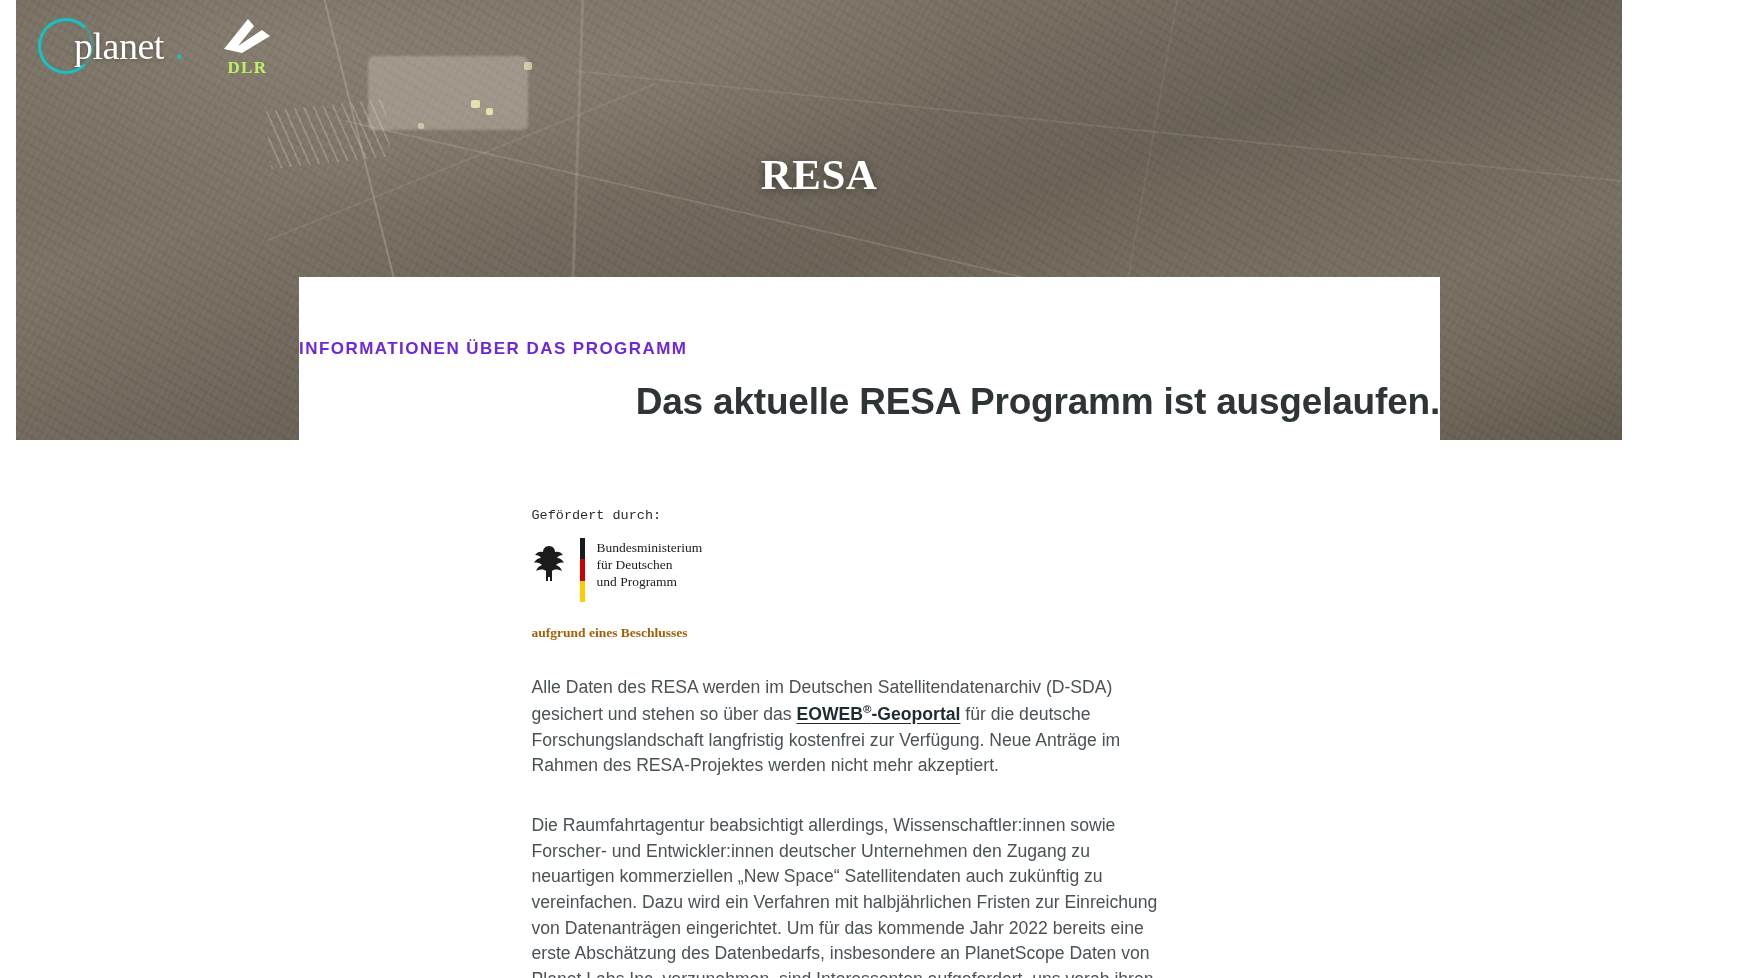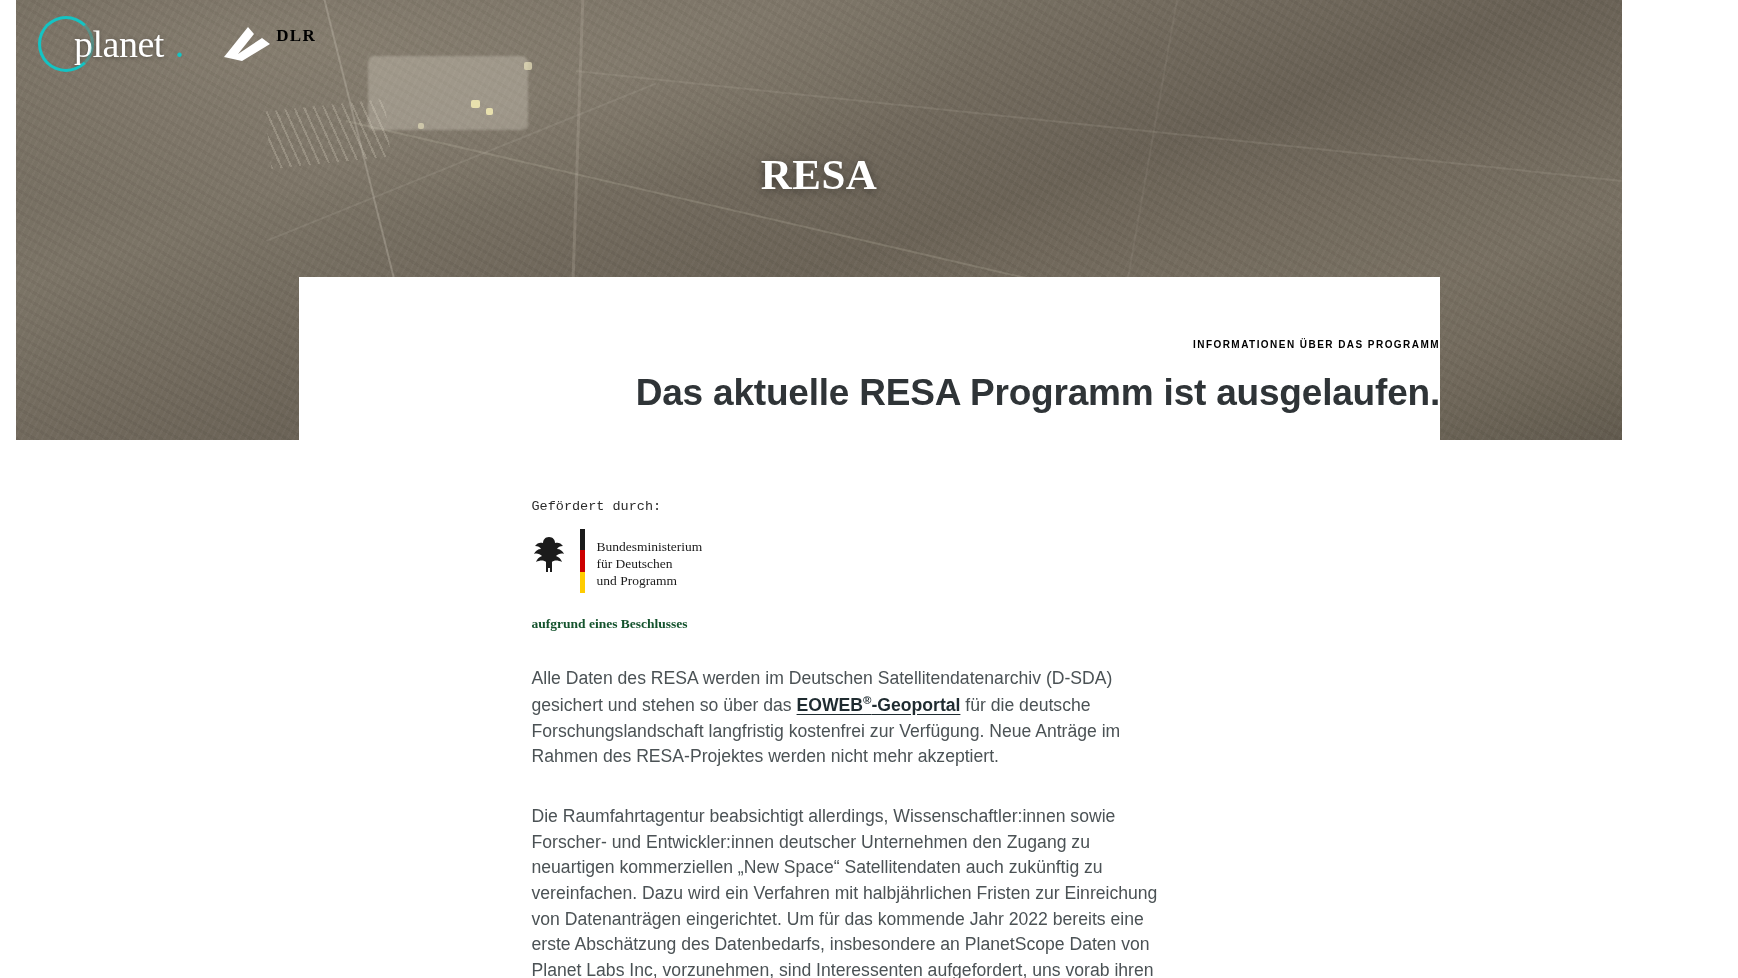--- a/index.html
+++ b/index.html
@@ -116,23 +116,23 @@
     margin-left: -26px;
     text-shadow: 0 1px 4px rgba(0,0,0,0.35);
   }
   .planet-dot {
     color: #13c4c4;
     font-size: 38px;
     margin-left: 1px;
   }
   .dlr-logo {
     display: flex;
-    flex-direction: row;
-    align-items: flex-start;
-    color: #000000;
+    flex-direction: column;
+    align-items: center;
+    color: #bef264;
     line-height: 1;
   }
   .dlr-mark svg { display: block; }
   .dlr-word {
     font-size: 17px;
     font-weight: 700;
     letter-spacing: 1.2px;
     margin-top: 3px;
   }
 
@@ -154,23 +154,23 @@
     position: absolute;
     top: 277px;
     left: 299px;
     width: 1141px;
     min-height: 800px;
     background: #ffffff;
     z-index: 5;
     padding: 62px 0 0 0;
   }
   .eyebrow {
-    text-align: right;
-    color: #000000;
-    font-size: 10px;
+    text-align: left;
+    color: #6d28d9;
+    font-size: 17px;
     font-weight: 700;
     letter-spacing: 1.45px;
     text-transform: uppercase;
   }
   .headline {
     text-align: right;
     color: #2f3437;
     font-size: 37px;
     font-weight: 700;
     letter-spacing: -0.2px;
@@ -211,29 +211,28 @@
     background: linear-gradient(to bottom, #1a1a1a 0 33.3%, #cc0000 33.3% 66.6%, #ffcc00 66.6% 100%);
     flex: none;
     margin-left: 2px;
   }
   .bmwi-text {
     font-family: "Liberation Serif", serif;
     font-size: 13.5px;
     line-height: 1.28;
     color: #1b1b1b;
     padding-top: 1px;
-    margin-top: 8px;
   }
   .bundestag {
     margin-top: 22px;
     font-family: "Liberation Serif", serif;
     font-size: 13.5px;
     font-weight: 700;
     line-height: 1.3;
-    color: #14532d;
+    color: #a16207;
   }
 
   .para {
     color: #4b5255;
     font-size: 17.6px;
     line-height: 1.46;
     margin-top: 34px;
   }
   .para a {
     color: #1f2b30;

